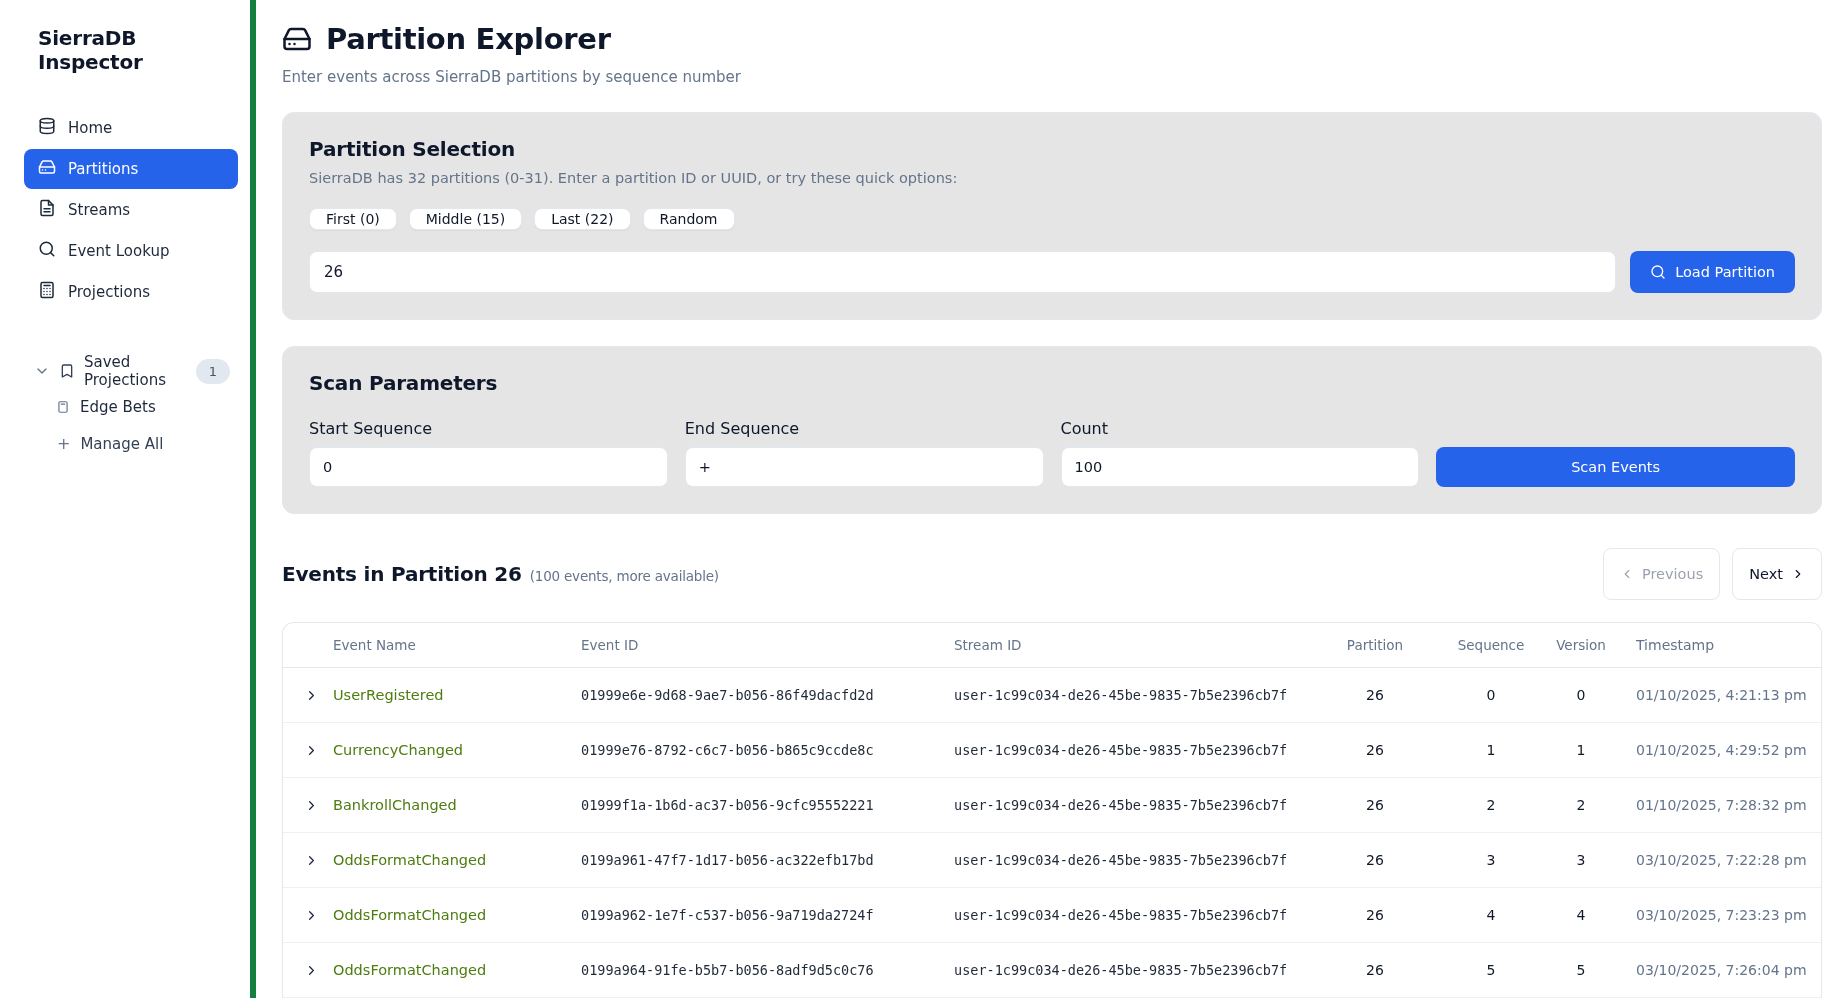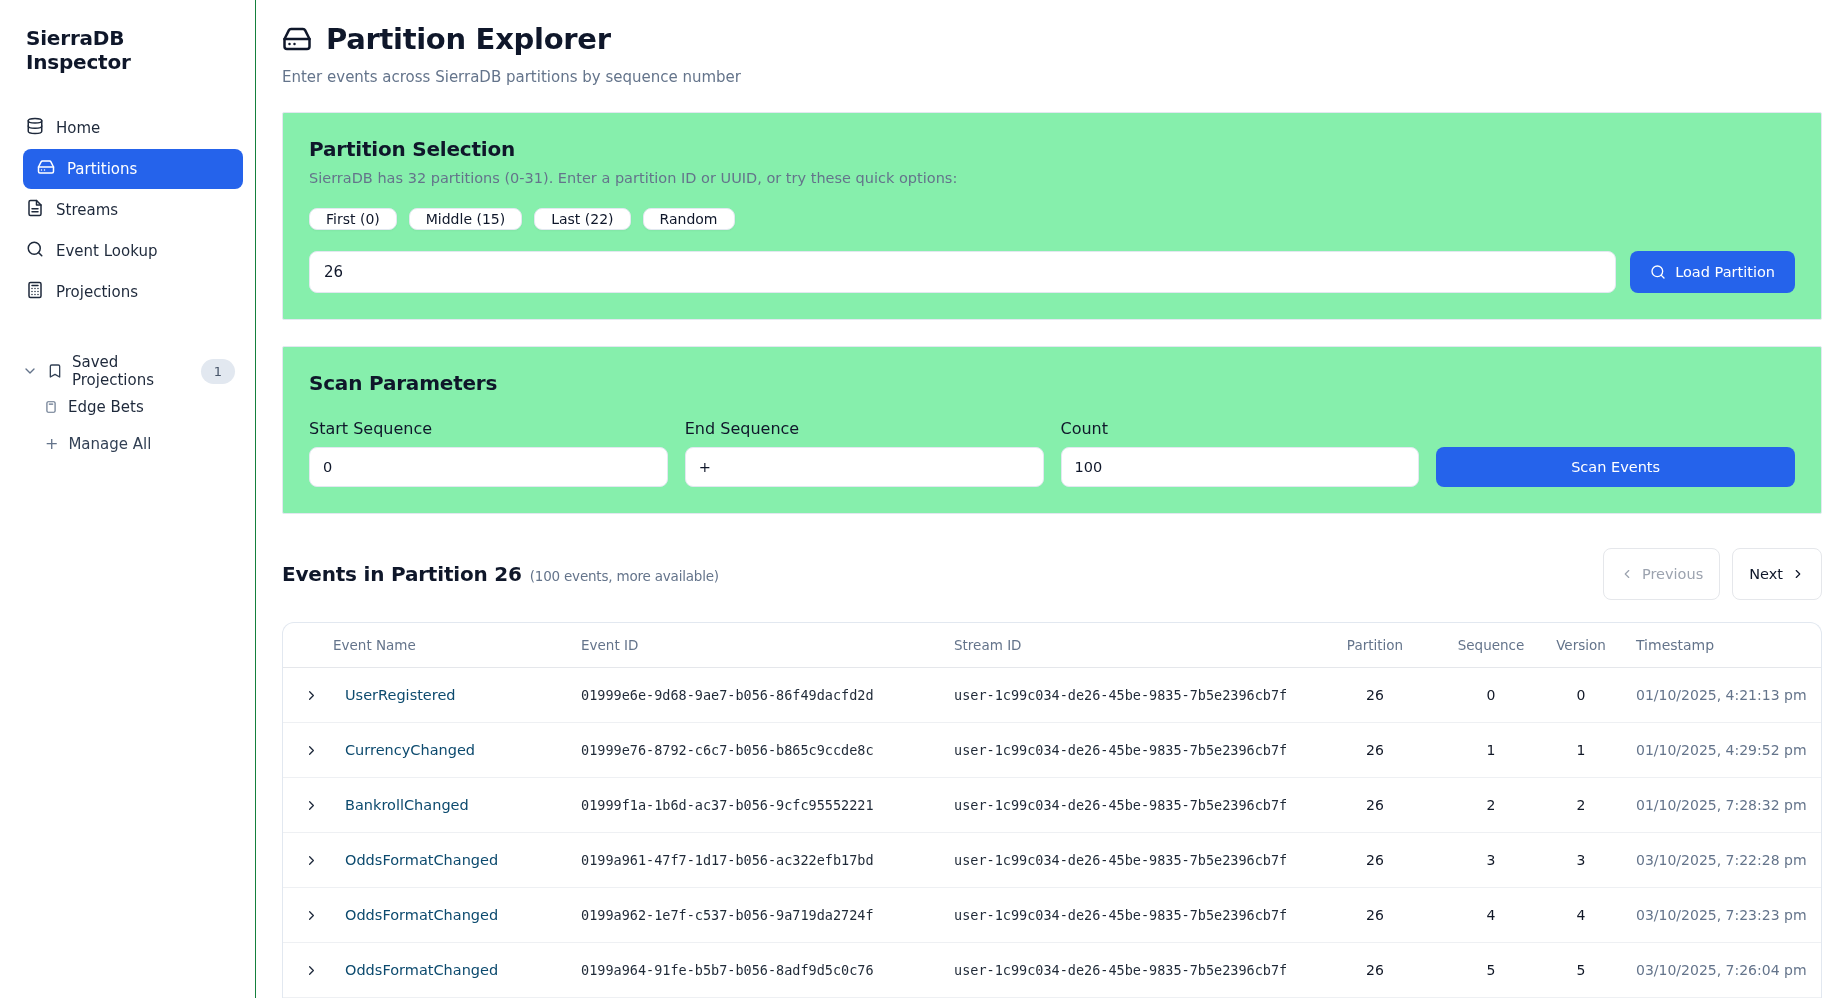--- a/index.html
+++ b/index.html
@@ -1,43 +1,43 @@
 <!DOCTYPE html>
 <html><head>
 <meta charset="utf-8">
 <style>
   * { margin:0; padding:0; box-sizing:border-box; }
   html,body { width:1834px; height:998px; overflow:hidden; background:#fff;
     font-family:"DejaVu Sans","Liberation Sans",sans-serif; color:#0f172a; }
   .app { display:flex; width:1834px; height:998px; }
 
   
-  .sidebar { width:256px; flex:0 0 256px; border-right:1px solid #15803d; padding:26px 12px 0 12px; }
+  .sidebar { width:256px; flex:0 0 256px; border-right:6px solid #15803d; padding:26px 12px 0 24px; }
   .brand { font-size:20px; font-weight:700; color:#0f172a; padding:0 14px; margin-bottom:34px; letter-spacing:-0.2px; }
   .nav-item { display:flex; align-items:center; gap:12px; height:40px; padding:0 14px; border-radius:8px;
     font-size:15px; color:#1e293b; cursor:pointer; margin-bottom:1px; }
   .nav-item svg { width:18px; height:18px; flex:0 0 18px; }
-  .nav-item.active { background:#2563eb; color:#fff;margin-left:11px; }
+  .nav-item.active { background:#2563eb; color:#fff; }
   .saved-head { display:flex; align-items:center; gap:9px; margin-top:42px; padding:0 8px 0 10px; height:34px;
     font-size:15px; color:#1e293b; }
   .saved-head svg { width:16px; height:16px; }
   .badge { margin-left:auto; background:#e2e8f0; color:#475569; font-size:13px; border-radius:999px;
     min-width:34px; height:25px; display:flex; align-items:center; justify-content:center; padding:0 10px; }
   .sub-item { display:flex; align-items:center; gap:10px; padding:0 8px 0 32px; height:38px; font-size:15px; color:#1e293b; cursor:pointer; }
   .sub-item svg { width:14px; height:14px; color:#64748b; }
   .manage { display:flex; align-items:center; gap:10px; padding:0 8px 0 33px; height:36px; font-size:15px; color:#334155; cursor:pointer; }
   .manage .plus { font-size:16px; color:#64748b; line-height:1; }
 
   
   .main { flex:1; padding:22px 12px 0 26px; overflow:hidden; }
   .page-title { display:flex; align-items:center; gap:14px; font-size:29px; font-weight:700; letter-spacing:-0.3px; }
   .page-title svg { width:30px; height:30px; }
   .page-sub { margin-top:12px; font-size:15px; color:#64748b; }
 
-  .card { border:1px solid #e2e8f0; border-radius:2px; background:#86efac; padding:24px 26px 26px 26px; margin-top:26px; }
+  .card { border:1px solid #e2e8f0; border-radius:12px; background:#e5e5e5; padding:24px 26px 26px 26px; margin-top:26px; }
   .card h2 { font-size:20px; font-weight:700; letter-spacing:-0.2px; }
   .card .desc { margin-top:9px; font-size:14.5px; color:#64748b; }
 
   .quick-row { display:flex; gap:12px; margin-top:22px; }
   .chip { height:22px; padding:0 16px; border:1px solid #e2e8f0; border-radius:8px; background:#fff;
     font-size:14px; font-weight:500; color:#0f172a; cursor:pointer; box-shadow:0 1px 2px rgba(0,0,0,.04);
     font-family:inherit; }
   .load-row { display:flex; gap:14px; margin-top:21px; }
   .load-row input { flex:1; height:42px; border:1px solid #e2e8f0; border-radius:8px; padding:0 14px;
     font-size:15px; color:#0f172a; font-family:inherit; outline:none; }
@@ -60,21 +60,21 @@
     font-size:14.5px; display:flex; align-items:center; gap:8px; cursor:pointer; color:#0f172a; font-family:inherit; }
   .pg-btn.disabled { color:#9ca3af; cursor:default; }
   .pg-btn svg { width:14px; height:14px; }
 
   .table-card { border:1px solid #e2e8f0; border-radius:12px 12px 0 0; border-bottom:none; margin-top:22px; overflow:hidden; }
   .trow { display:grid; grid-template-columns:50px 248px 373px 350px 142px 90px 90px 1fr; align-items:center; }
   .thead { height:45px; border-bottom:1px solid #e5e7eb; color:#64748b; font-size:13.5px; }
   .tbody .trow { min-height:55px; border-bottom:1px solid #eef0f3; }
   .c-center { text-align:center; }
   .c-ts { padding-left:10px; color:#64748b; font-size:14px; }
-  .cell-name { font-size:14.5px; color:#0c4a6e;margin-left:12px; }
+  .cell-name { font-size:14.5px; color:#4d7c0f; }
   .cell-mono { font-family:"DejaVu Sans Mono","Liberation Mono",monospace; font-size:13.5px; color:#1f2937; }
   .cell-num { font-size:14px; color:#111827; }
   .expand-btn { width:28px; height:28px; margin-left:14px; background:none; border:none; cursor:pointer;
     display:flex; align-items:center; justify-content:center; color:#1e293b; }
   .expand-btn svg { width:15px; height:15px; }
 </style>
 </head>
 <body>
 
 <div class="app">

